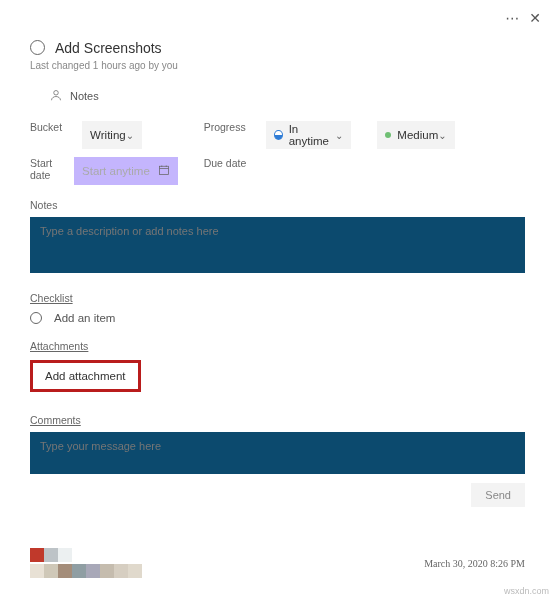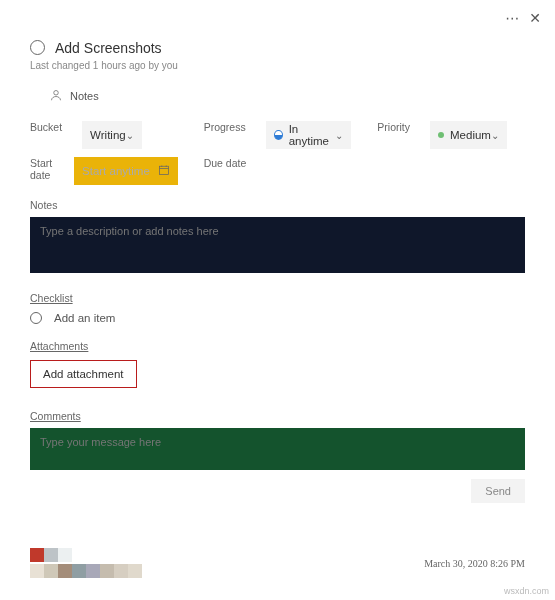--- a/index.html
+++ b/index.html
@@ -52,52 +52,52 @@
   .chev { font-size:10px; color:#666; }
   .status-dot {
     width:10px;height:10px;border-radius:50%;
     background: linear-gradient(to bottom, #fff 0 50%, #2f7cd6 50% 100%);
     border:1px solid #2f7cd6;
     display:inline-block;
   }
   .prio-dot { width:6px;height:6px;border-radius:50%;background:#6fbf73;display:inline-block;}
   .input-box {
     display:flex;align-items:center;justify-content:center;
-    background:#eab308;padding:6px 8px;height:28px;font-size:11.5px;
+    background:#c4b5fd;padding:6px 8px;height:28px;font-size:11.5px;
   }
   .input-box input {
     border:none;background:transparent;font-size:11.5px;width:100%;outline:none;color:#333;
     font-family:inherit;
   }
   .input-box input::placeholder{color:#aaa;}
   .cal-icon svg{width:12px;height:12px;}
   .notes-area {
     margin:6px 30px 0 30px;
-    background:#0f172a;height:56px;
+    background:#0c4a6e;height:56px;
     font-size:11px;color:#aaa;
     padding:8px 10px;
     font-family:inherit;
     border:none;resize:none;outline:none;width:calc(100% - 60px);
   }
   .notes-label{padding:14px 30px 0 30px;font-size:10.5px;color:#666;}
   .subheader{padding:16px 30px 0 30px;font-size:10.5px;color:#666;text-decoration:underline;}
   .checklist-add{
     display:flex;align-items:center;gap:12px;
     padding:8px 30px 0 30px;font-size:11.5px;color:#555;cursor:text;
   }
   .checklist-add .radio-circle{width:12px;height:12px;border-width:1.2px;}
   .attach-btn{
     margin:8px 30px 0 30px;
     display:inline-block;padding:7px 12px;
-    border:1px solid #b91c1c;background:#fff;font-size:11.5px;color:#333;
+    border:3px solid #b91c1c;background:#fff;font-size:11.5px;color:#333;
     cursor:pointer;
   }
   .comments-box{
     margin:6px 30px 0 30px;
-    background:#14532d;height:42px;
+    background:#0c4a6e;height:42px;
     font-size:11px;color:#aaa;padding:8px 10px;
     font-family:inherit;border:none;resize:none;outline:none;width:calc(100% - 60px);
   }
   .send-row{display:flex;justify-content:flex-end;padding:6px 30px 0 30px;}
   .send-btn{
     background:#f3f3f3;border:none;padding:6px 14px;font-size:11px;color:#888;cursor:pointer;
   }
   .footer{
     position:absolute;bottom:22px;left:30px;right:30px;
     display:flex;justify-content:space-between;align-items:center;font-family:Liberation Serif, serif;
@@ -148,21 +148,20 @@
     <span class="label">Progress</span>
     <div class="select">
       <span class="left">
         <span class="status-dot"></span>
         <span>In anytime</span>
       </span>
       <span class="chev">⌄</span>
     </div>
   </div>
   <div class="field">
-    <span class="label">Priority</span>
     <div class="select">
       <span class="left">
         <span class="prio-dot"></span>
         <span>Medium</span>
       </span>
       <span class="chev">⌄</span>
     </div>
   </div>
 </div>
 

